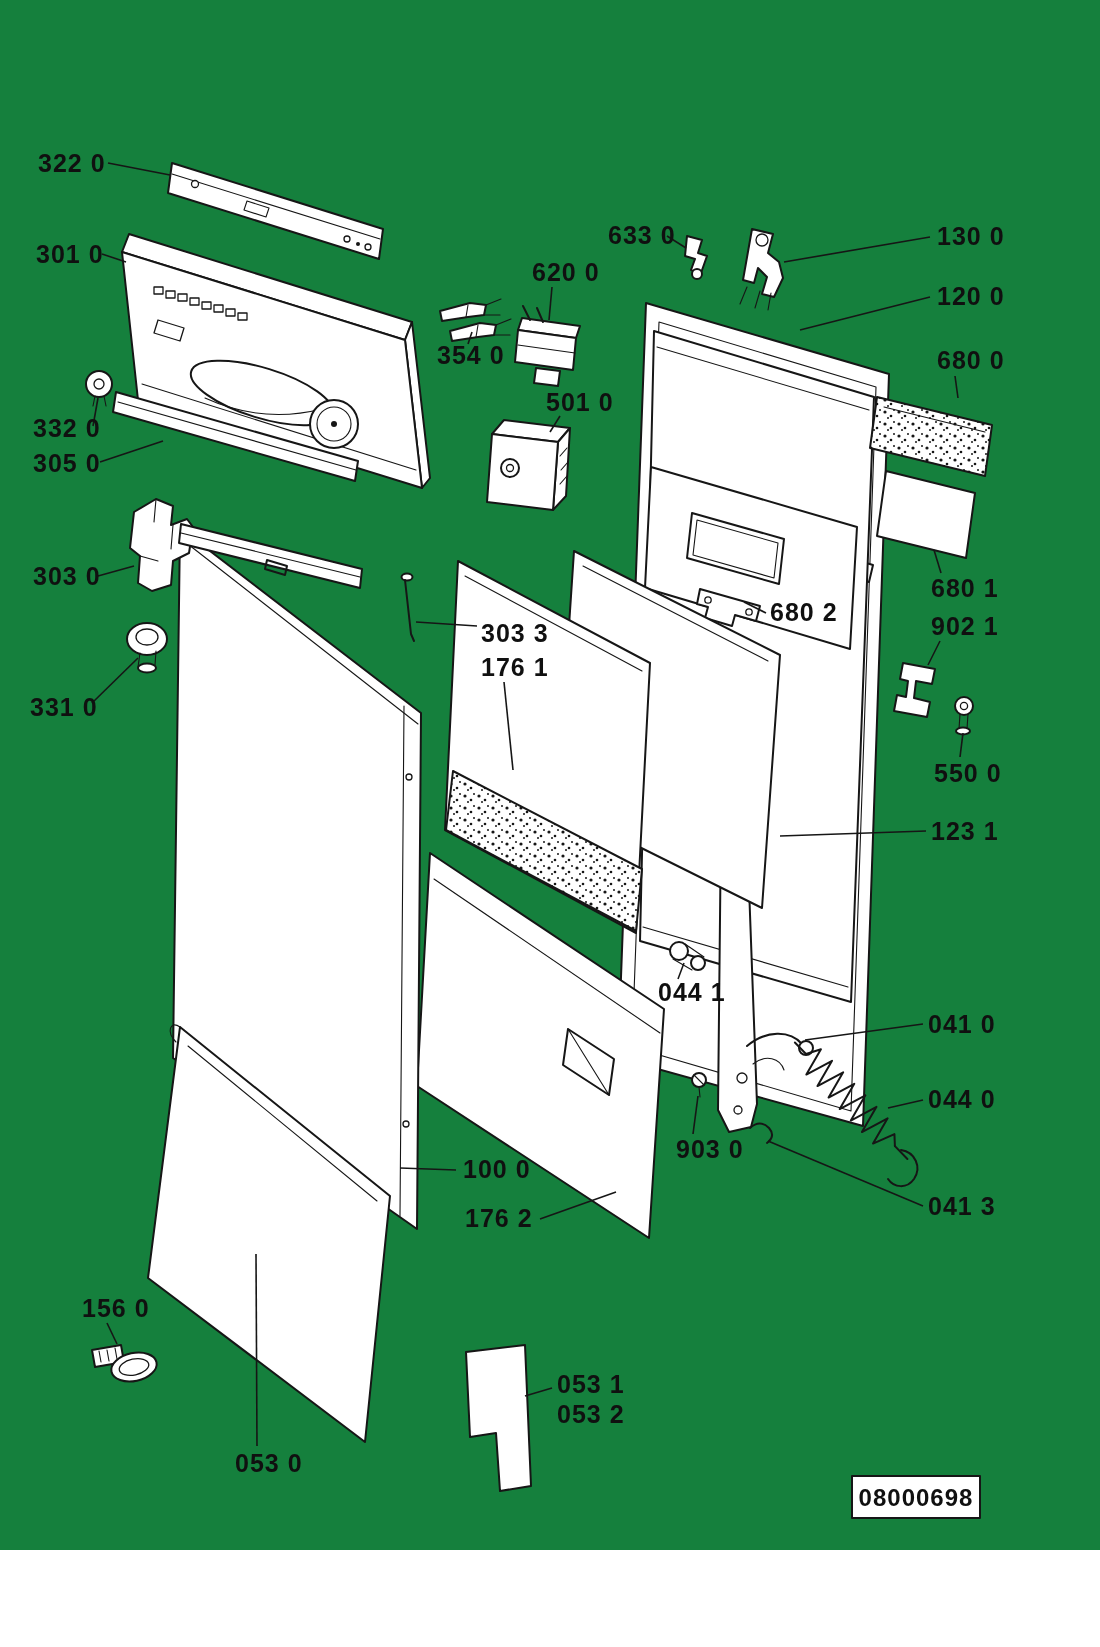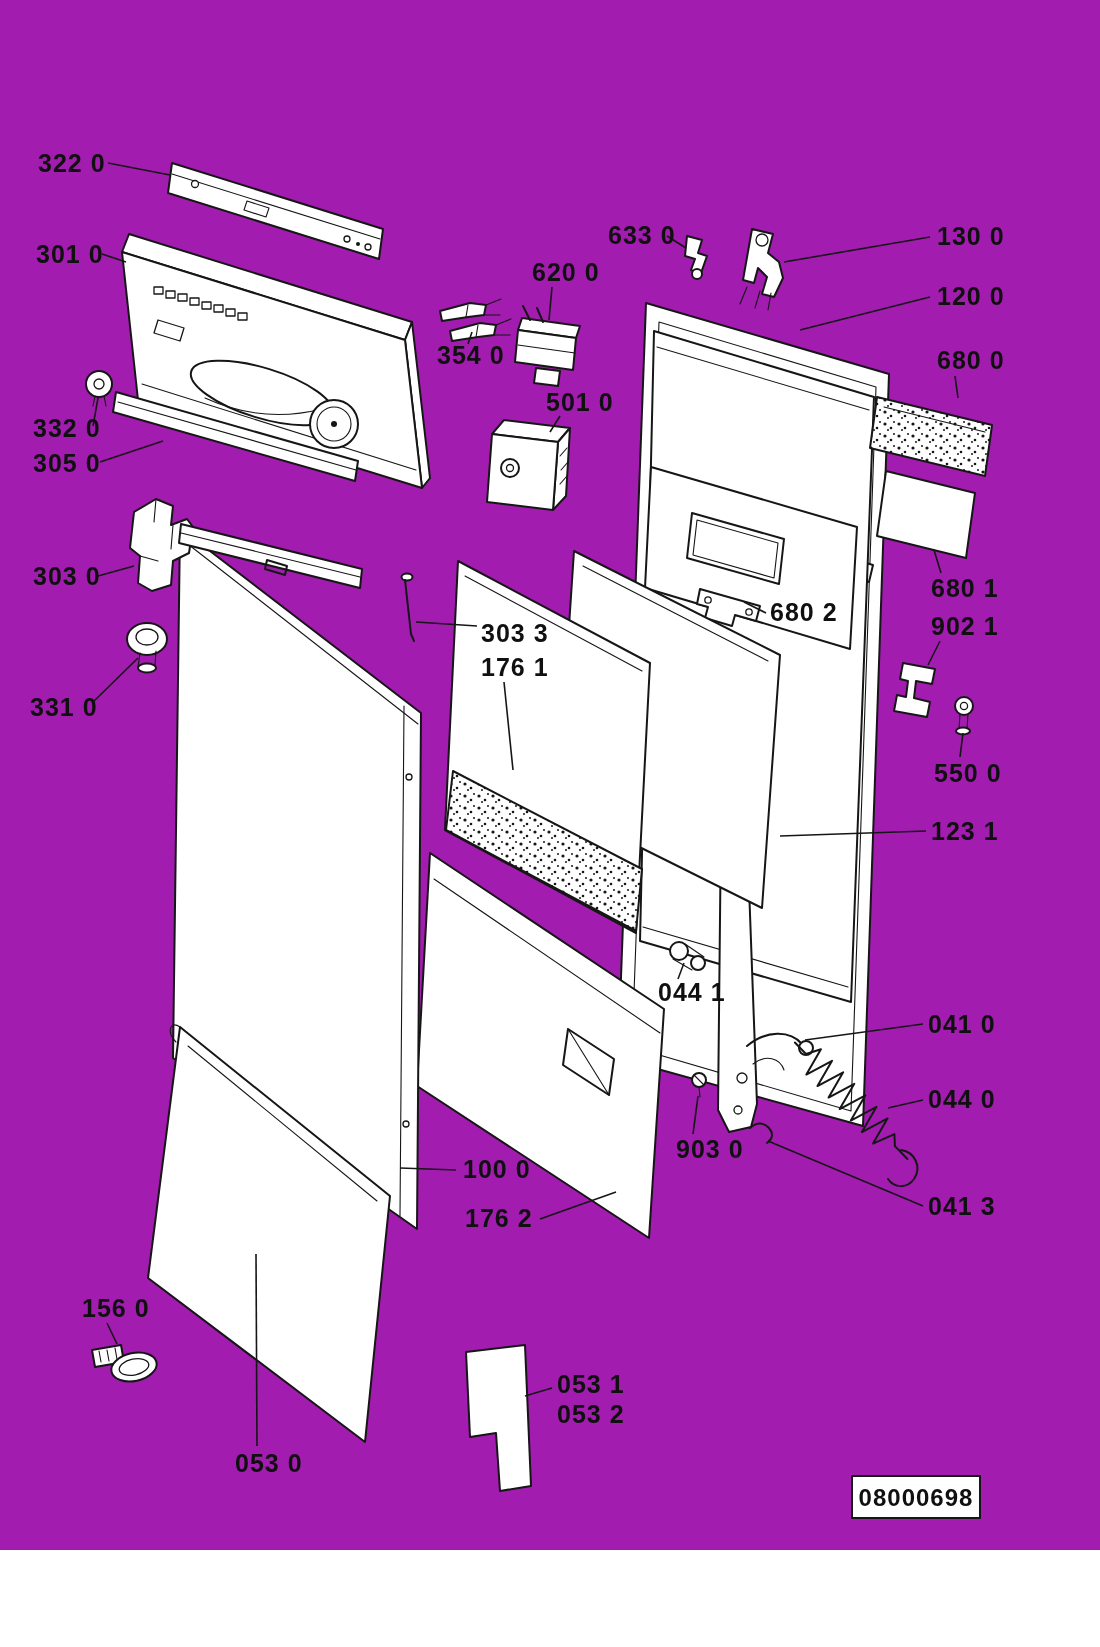--- a/index.html
+++ b/index.html
@@ -1,16 +1,16 @@
 <!DOCTYPE html>
 <html><head>
 <meta charset="utf-8">
 <style>
   html,body{margin:0;padding:0;background:#ffffff;}
-  .stage{position:relative;width:1100px;height:1550px;background:#a21caf;overflow:hidden;}
+  .stage{position:relative;width:1100px;height:1550px;background:#15803d;overflow:hidden;}
   svg{display:block;}
   .ln{fill:none;stroke:#161616;stroke-width:2;stroke-linejoin:round;stroke-linecap:round;}
   .thin{stroke-width:1.1;}
   .fw{fill:#ffffff;stroke:#161616;stroke-width:2;stroke-linejoin:round;}
   .fwt{fill:#ffffff;stroke:#161616;stroke-width:1.3;stroke-linejoin:round;}
   .fs{stroke:#161616;stroke-width:2;stroke-linejoin:round;}
   .ldr{stroke:#161616;stroke-width:1.6;fill:none;}
   .lbl{font-family:"Liberation Sans",sans-serif;font-weight:700;font-size:25px;fill:#101010;letter-spacing:1px;}
   .code{font-family:"Liberation Sans",sans-serif;font-weight:700;font-size:24px;fill:#101010;letter-spacing:1px;}
 </style>

